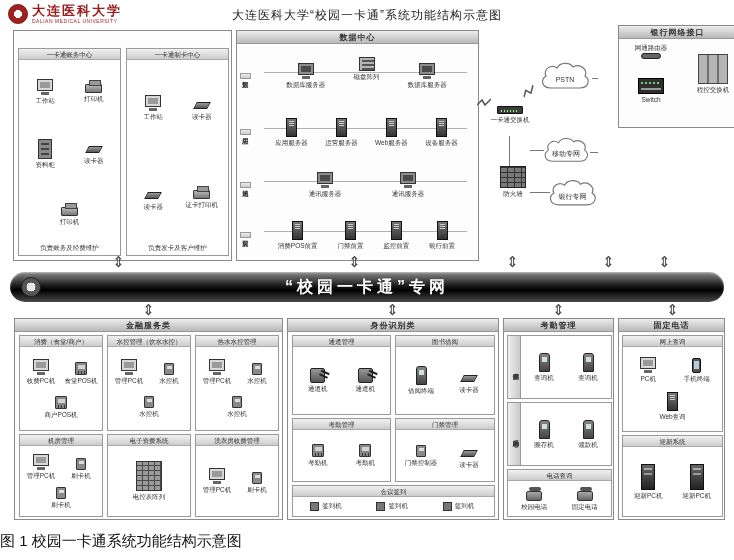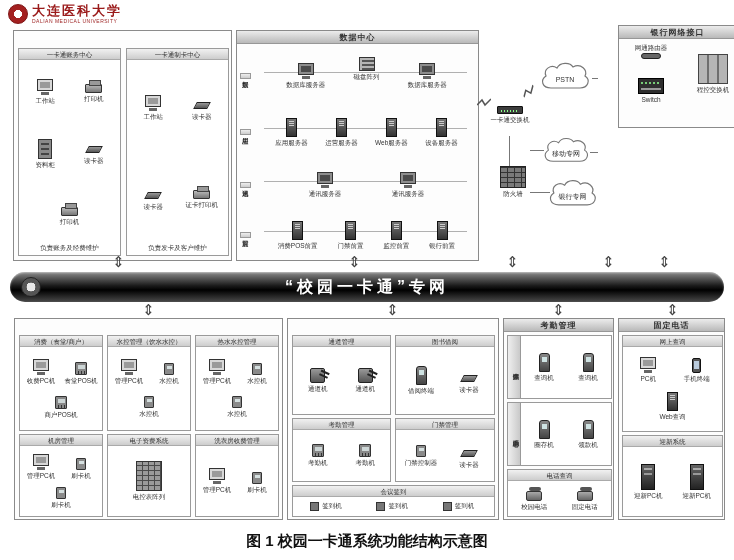--- a/index.html
+++ b/index.html
@@ -79,20 +79,21 @@
 <div class="page">
 
   <div class="abs" style="left:8px;top:4px;display:flex;gap:4px;align-items:flex-end">
     <span class="seal"></span>
     <span>
       <div class="logo-cn">大连医科大学</div>
       <div class="logo-en">DALIAN MEDICAL UNIVERSITY</div>
     </span>
   </div>
 
+  <div class="abs" style="left:0;right:0;top:7px;text-align:center;font-size:12px;letter-spacing:1px">大连医科大学“校园一卡通”系统功能结构示意图</div>
 
   <div class="panel" style="left:13px;top:30px;width:219px;height:231px">
     <div class="sub" style="left:4px;top:17px;width:103px;height:208px">
       <div class="sub-hd">一卡通账务中心</div>
       <div class="dev-grid" style="bottom:12px">
         <div class="dev">
             <span class="ic ic-pc"></span>
             <span class="dev-lb">工作站</span>
           </div>
         <div class="dev">
@@ -280,20 +281,21 @@
     <span class="backbone-seal"></span>
     <span class="backbone-lb">“校园一卡通”专网</span>
   </div>
 
   <span class="arrow" style="left:142px;top:303px">⇕</span>
   <span class="arrow" style="left:386px;top:303px">⇕</span>
   <span class="arrow" style="left:552px;top:303px">⇕</span>
   <span class="arrow" style="left:666px;top:303px">⇕</span>
 
   <div class="panel" style="left:14px;top:318px;width:269px;height:202px">
+    <div class="panel-hd">金融服务类</div>
     <div class="sub" style="left:4px;top:16px;width:84px;height:96px">
       <div class="sub-hd">消费（食堂/商户）</div>
       <div class="box-devs">
         <div class="dev">
             <span class="ic ic-pc"></span>
             <span class="dev-lb">收费PC机</span>
           </div>
         <div class="dev">
             <span class="ic ic-pos"></span>
             <span class="dev-lb">食堂POS机</span>
@@ -373,20 +375,21 @@
           </div>
         <div class="dev">
             <span class="ic ic-wc"></span>
             <span class="dev-lb">刷卡机</span>
           </div>
       </div>
     </div>
   </div>
 
   <div class="panel" style="left:287px;top:318px;width:212px;height:202px">
+    <div class="panel-hd">身份识别类</div>
     <div class="sub" style="left:4px;top:16px;width:99px;height:80px">
       <div class="sub-hd">通道管理</div>
       <div class="box-devs" style="align-items:center">
         <div class="dev">
             <span class="ic ic-turn"></span>
             <span class="dev-lb">通道机</span>
           </div>
         <div class="dev">
             <span class="ic ic-turn"></span>
             <span class="dev-lb">通道机</span>
@@ -521,15 +524,15 @@
             <span class="dev-lb">迎新PC机</span>
           </div>
         <div class="dev">
             <span class="ic ic-tower"></span>
             <span class="dev-lb">迎新PC机</span>
           </div>
       </div>
     </div>
   </div>
 
-  <div class="abs" style="left:0;right:0;top:532px;text-align:center;font-weight:bold;font-size:15px;color:#111">图 1  校园一卡通系统功能结构示意图</div>
+  <div class="abs" style="left:0;right:0;top:532px;font-weight:normal;font-size:15px;color:#111">图 1  校园一卡通系统功能结构示意图</div>
 
 </div>
 
 </body></html>

